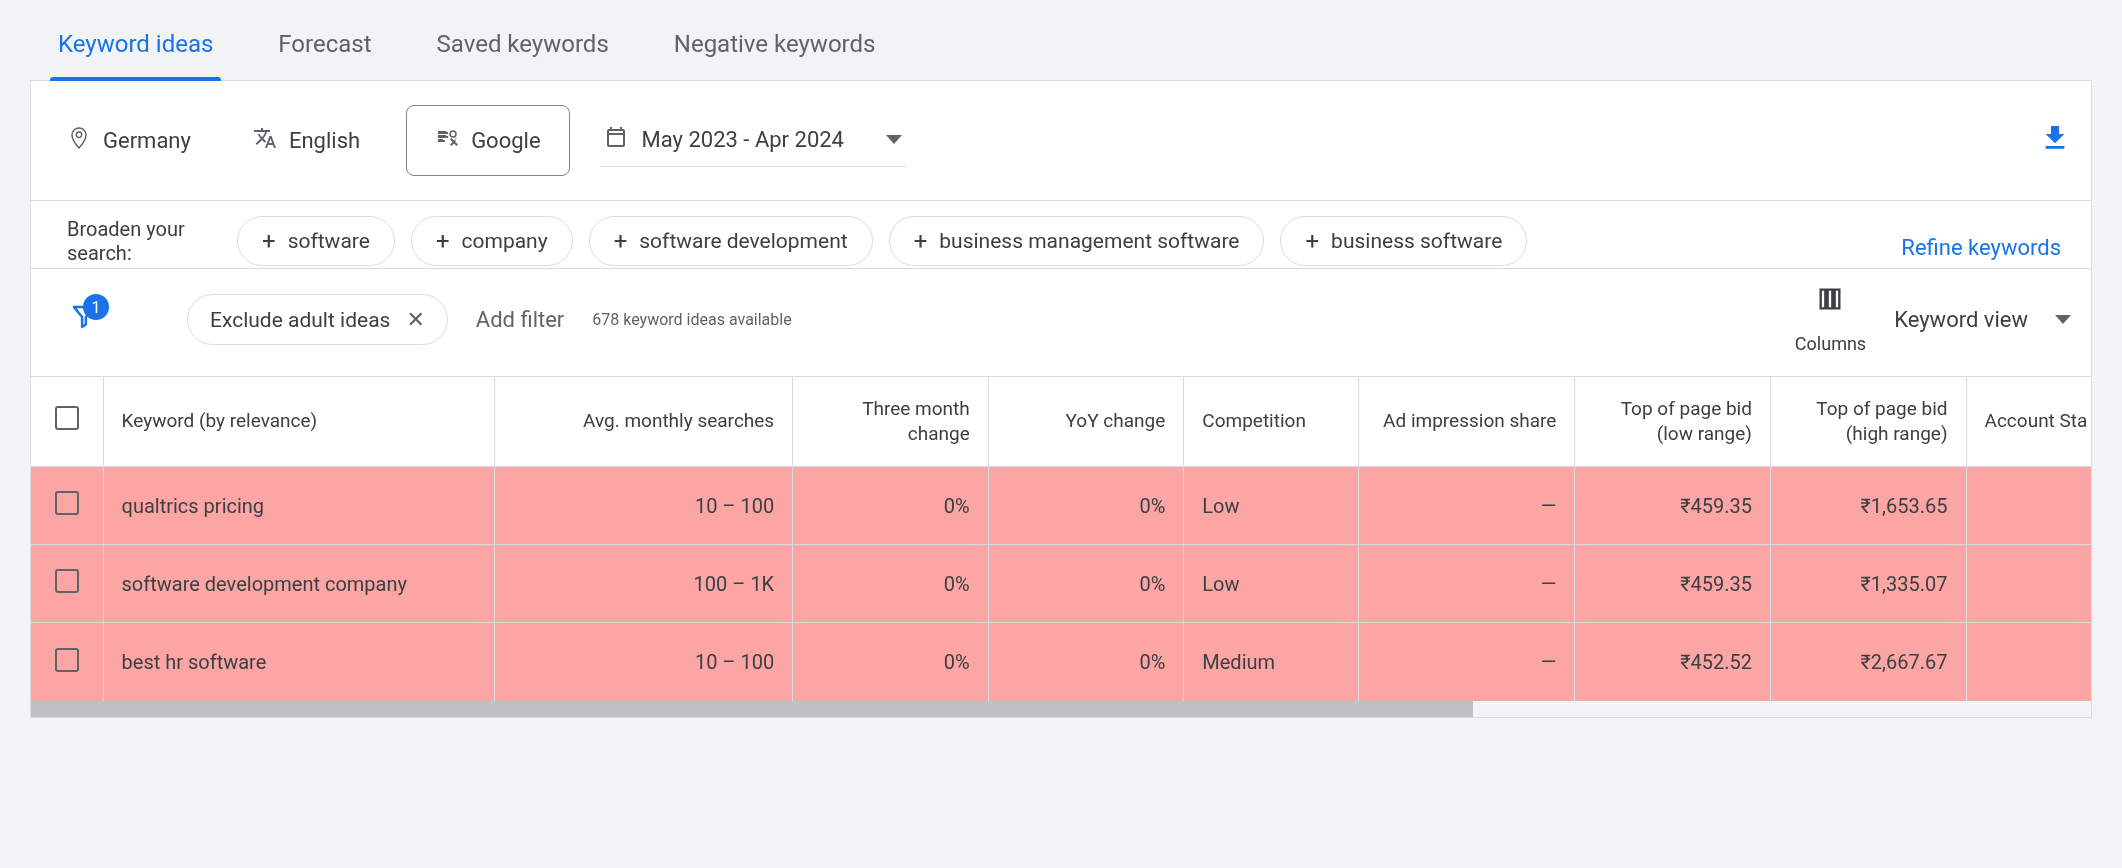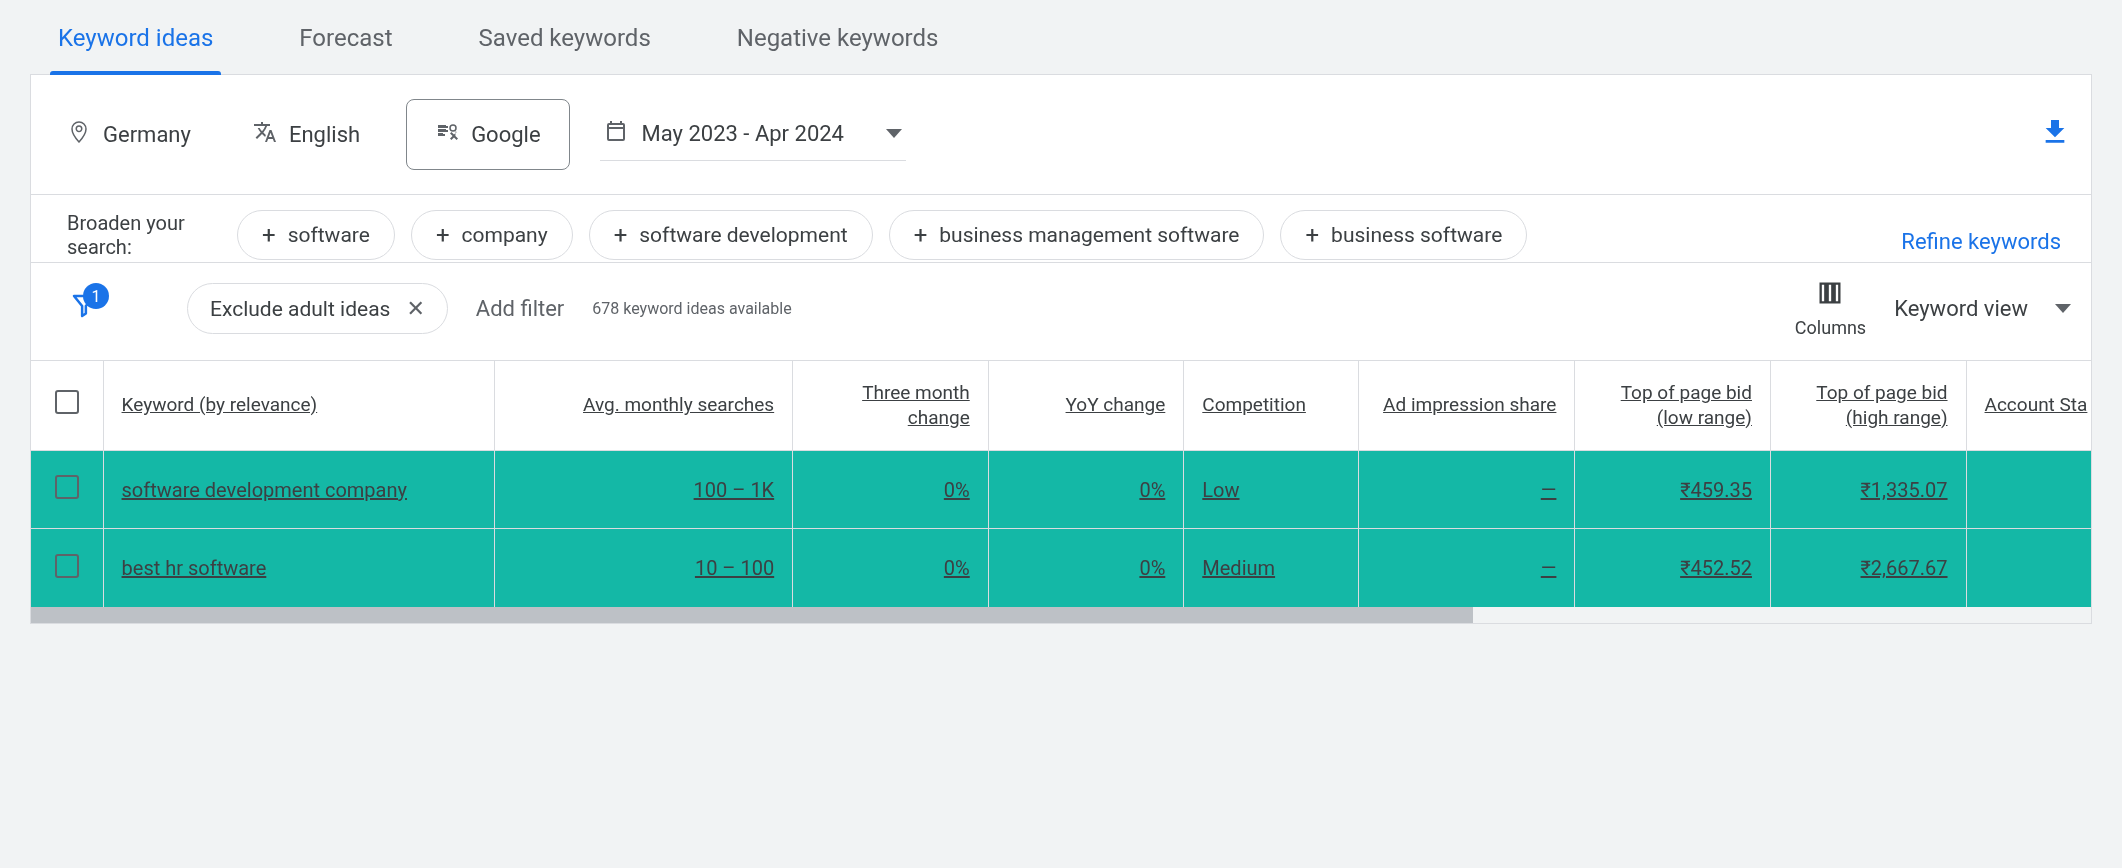--- a/index.html
+++ b/index.html
@@ -9,22 +9,22 @@
     color: #3c4043;
     font-size: 19px;
     width: 2122px;
   }
   .container {
     padding: 0 30px;
   }
   
   .tabs {
     display: flex;
-    gap: 70px;
-    padding: 14px 20px 0 20px;
+    gap: 49px;
+    padding: 20px 20px 0 20px;
     border-bottom: 1px solid #dadce0;
   }
   .tab {
     padding: 10px 8px 22px 8px;
     font-size: 24px;
     color: #5f6368;
     cursor: pointer;
     position: relative;
   }
   .tab.active {
@@ -186,39 +186,38 @@
     cursor: pointer;
   }
   .ideas-count {
     color: #5f6368;
     font-size: 16px;
   }
   .columns-btn {
     display: flex;
     flex-direction: column;
     align-items: center;
-    gap: 6px;
+    gap: 16px;
     cursor: pointer;
     font-size: 18px;
     color: #3c4043;
   }
   .columns-btn svg { width: 28px; height: 28px; fill: #3c4043; }
   .keyword-view {
     display: flex;
     align-items: center;
     gap: 27px;
     font-size: 22px;
     cursor: pointer;
   }
 
   
   .table-wrap {
     overflow-x: auto;
-    background: #14b8a6;
-    text-decoration: underline;
+    background: #fca5a5;
   }
   table {
     border-collapse: collapse;
     width: 100%;
     min-width: 2090px;
   }
   th, td {
     border-top: 1px solid #dadce0;
     border-right: 1px solid #dadce0;
     padding: 20px 18px;
@@ -409,20 +408,32 @@
             <th class="col-3mo">Three month change</th>
             <th class="col-yoy">YoY change</th>
             <th class="col-comp" style="text-align:left">Competition</th>
             <th class="col-imp">Ad impression share</th>
             <th class="col-bidlow">Top of page bid (low range)</th>
             <th class="col-bidhigh">Top of page bid (high range)</th>
             <th class="col-acct" style="text-align:left">Account Sta</th>
           </tr>
         </thead>
         <tbody id="table-body">
+        <tr>
+              <td class="col-check"><span class="checkbox"></span></td>
+              <td class="col-keyword col-keyword-cell">qualtrics pricing</td>
+              <td>10 – 100</td>
+              <td>0%</td>
+              <td>0%</td>
+              <td style="text-align:left">Low</td>
+              <td>—</td>
+              <td>₹459.35</td>
+              <td>₹1,653.65</td>
+              <td style="text-align:left"></td>
+            </tr>
             <tr>
               <td class="col-check"><span class="checkbox"></span></td>
               <td class="col-keyword col-keyword-cell">software development company</td>
               <td>100 – 1K</td>
               <td>0%</td>
               <td>0%</td>
               <td style="text-align:left">Low</td>
               <td>—</td>
               <td>₹459.35</td>
               <td>₹1,335.07</td>

